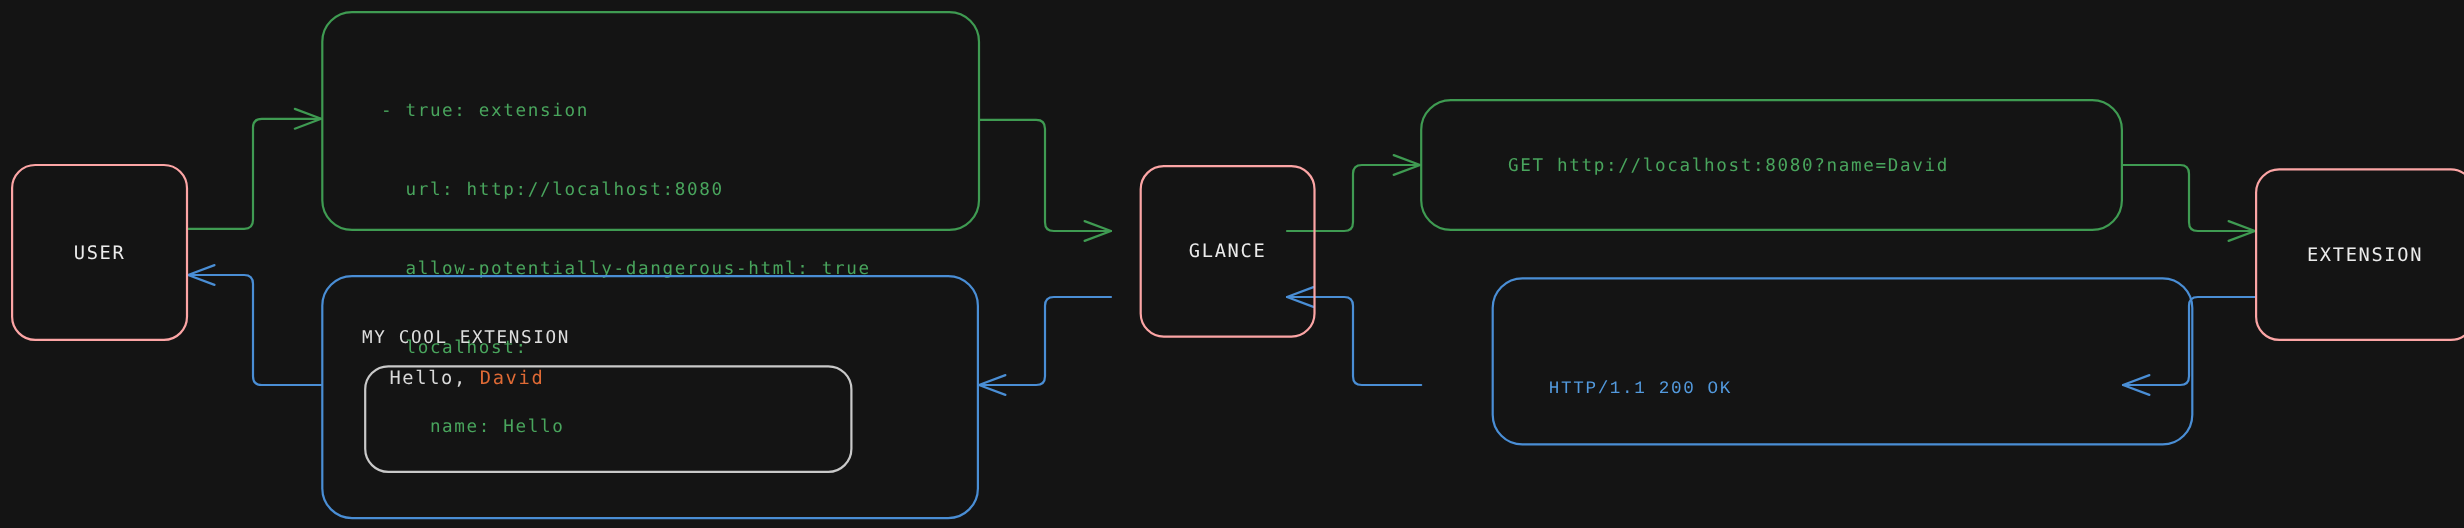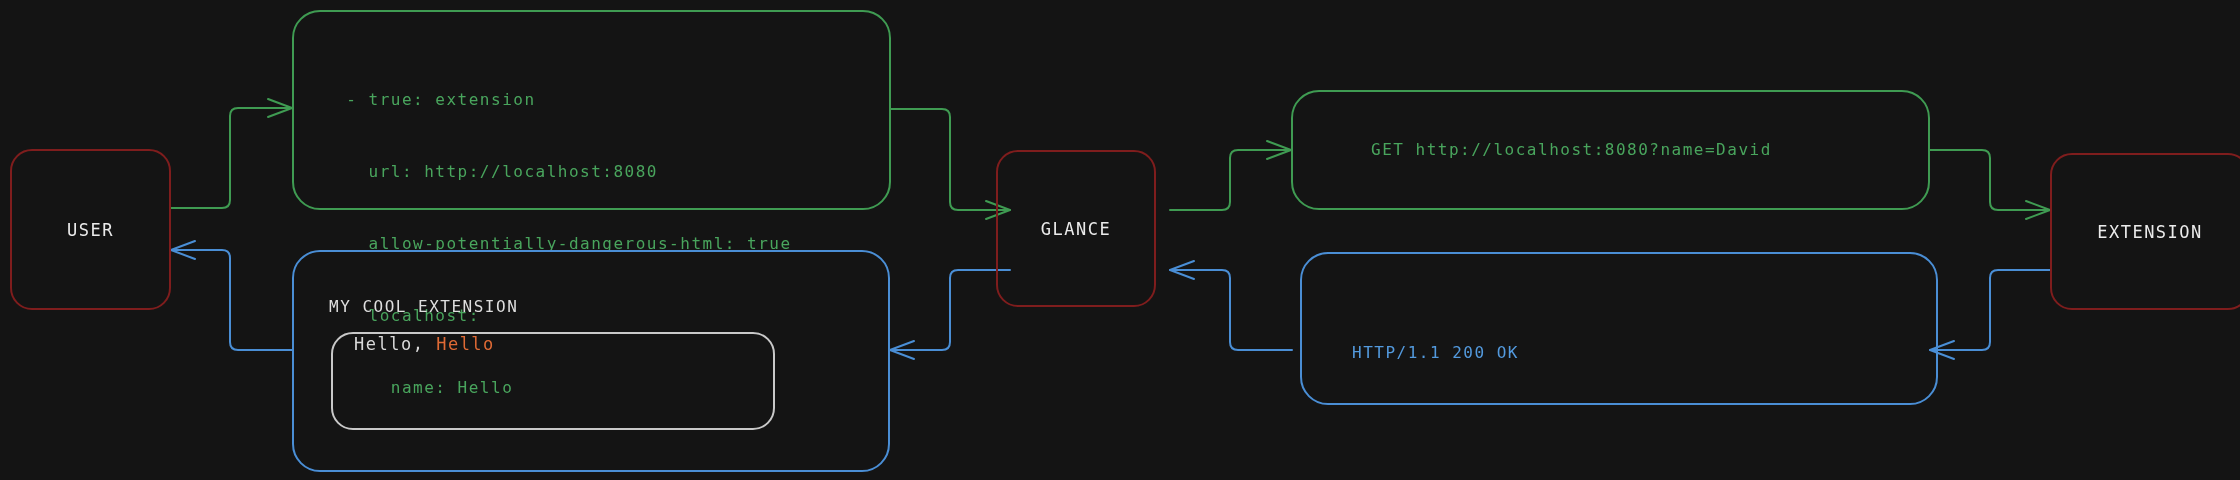--- a/index.html
+++ b/index.html
@@ -5,38 +5,38 @@
   html,body { margin:0; padding:0; background:#141414; }
   .stage {
     position:relative; width:2240px; height:480px; background:#141414;
     font-family:"DejaVu Sans Mono", monospace; overflow:hidden;
   }
   .stage svg.wires { position:absolute; left:0; top:0; width:2240px; height:480px; }
 
   .box { position:absolute; box-sizing:border-box; background:transparent; }
 
   .node {
-    border:2px solid #7f1d1d; border-radius:22px;
+    border:2px solid #fca5a5; border-radius:22px;
     display:flex; align-items:center; justify-content:center;
     color:#ebebeb; font-size:17px; letter-spacing:1.5px; white-space:pre;
   }
   .node-user      { left:10px;   top:149px; width:161px; height:161px; }
-  .node-glance    { left:996px; top:150px; width:160px; height:157px; }
+  .node-glance    { left:1036px; top:150px; width:160px; height:157px; }
   .node-extension { left:2050px; top:153px; width:200px; height:157px; }
 
   .msg { border-radius:28px; }
   .msg-green { border:2px solid #3f9b52; color:#49a55d; }
   .msg-blue  { border:2px solid #4a8ed5; color:#539ade; }
 
   .code { font-size:16px; letter-spacing:1.5px; line-height:24px; white-space:pre; }
   .code-line { min-height:24px; }
 
   .config-box   { left:292px;  top:10px;  width:599px; height:200px; padding:28px 0 0 30px; }
   .request-box  { left:1291px; top:90px;  width:639px; height:120px; display:flex; align-items:center; padding-left:78px; }
-  .response-box { left:1300px; top:252px; width:638px; height:153px; padding:39px 0 0 50px; }
+  .response-box { left:1356px; top:252px; width:638px; height:153px; padding:39px 0 0 50px;font-family:Liberation Mono, monospace; }
 
   .widget-box   { left:292px;  top:250px; width:598px; height:222px; padding-top:43px; }
   .widget-title { padding-left:35px; color:#dedede; font-size:16px; letter-spacing:1.5px; line-height:24px; white-space:pre; }
   .widget-inner {
     margin:13px 0 0 37px; width:444px; height:98px; box-sizing:border-box;
     border:2px solid #c9c9c9; border-radius:22px;
     display:flex; align-items:flex-start; padding-left:21px;
     font-size:17px; letter-spacing:1.5px; white-space:pre;
   }
   .hello-prefix { color:#d9d9d9; }
@@ -113,17 +113,17 @@
   <div class="box msg msg-blue response-box code">
     <div class="code-line">HTTP/1.1 200 OK</div>
     
     
     
   </div>
 
   <div class="box msg msg-blue widget-box">
     <div class="widget-title">MY COOL EXTENSION</div>
     <div class="widget-inner">
-      <span class="hello-prefix">Hello, </span><span class="hello-name">Hello</span>
+      <span class="hello-prefix">Hello, </span><span class="hello-name">David</span>
     </div>
   </div>
 
 </div>
 
 </body></html>

